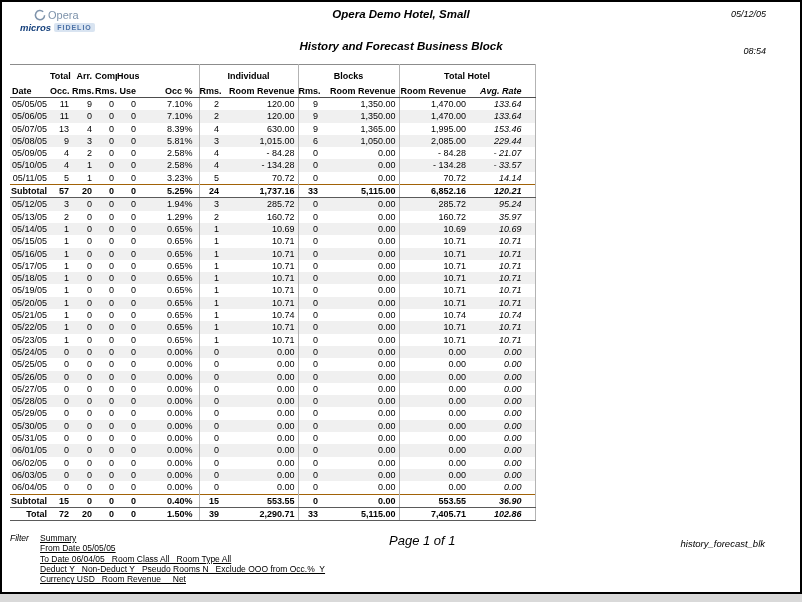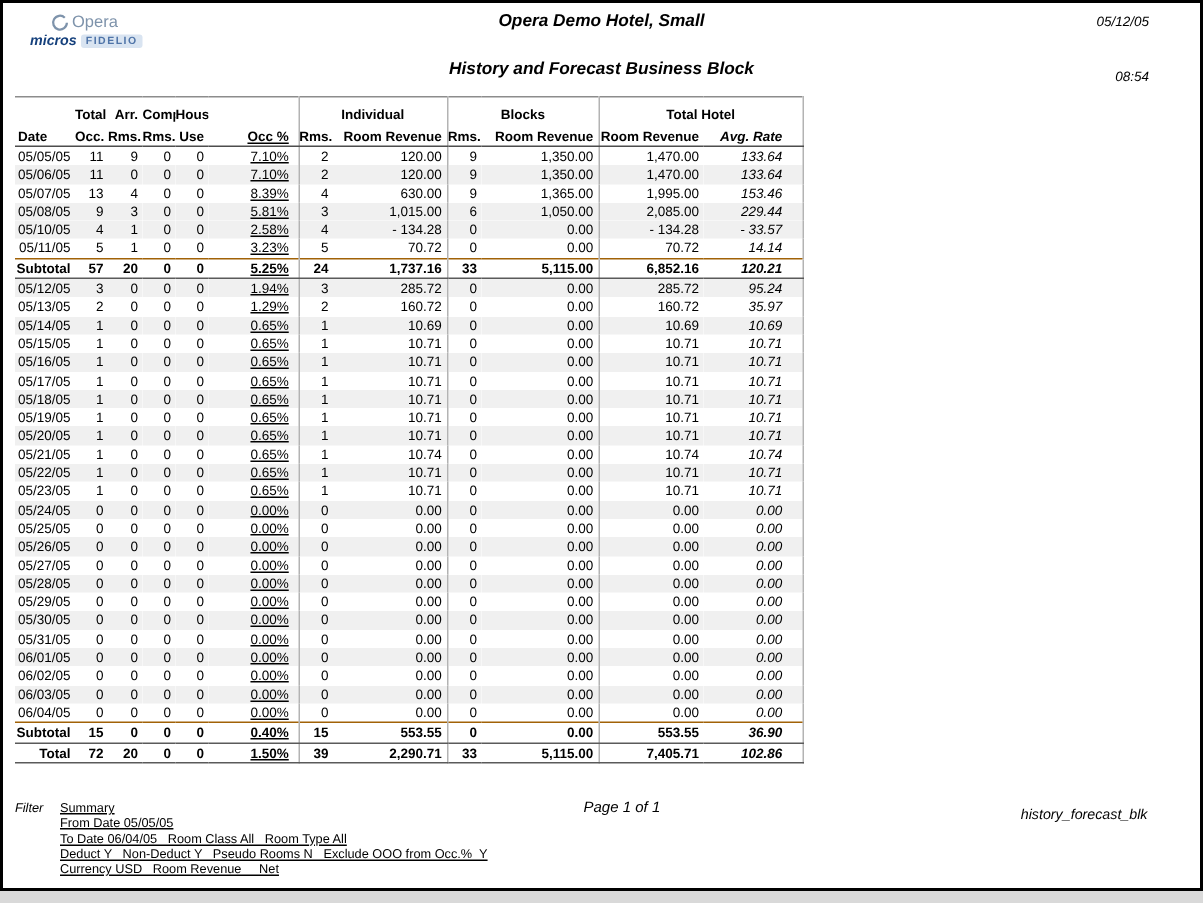--- a/index.html
+++ b/index.html
@@ -21,30 +21,30 @@
   
   .report-table{position:absolute;left:8px;top:62px;width:525px;border-collapse:collapse;table-layout:fixed;border-top:1px solid #8c8c8c;}
   .report-table th,.report-table td{font-size:9px;color:#000;white-space:nowrap;overflow:hidden;}
   thead th{font-weight:bold;vertical-align:bottom;text-align:right;padding:0 3px 1px 0;}
   tr.grp th{height:16px;}
   tr.cols th{height:14px;border-bottom:1px solid #4d4d4d;}
   tbody td{height:12.3px;line-height:12.3px;padding:0 3px 0 0;text-align:right;}
   .tl{text-align:left !important;padding-left:2px !important;}
   .ctr{text-align:center !important;padding-right:0 !important;}
   .bR{border-right:1px solid #b3b3b3;}
-  .p6{padding-right:6px !important;text-decoration:underline;}
+  .p6{padding-right:6px !important;}
   .p13{padding-right:13px !important;font-style:italic;}
   tr.shaded td{background:#f0f0f0;}
   tr.subtotal td,tr.total td{font-weight:bold;border-top:1px solid #a16207;border-bottom:1px solid #5a5a5a;}
 
   
   .filter-label{position:absolute;left:8px;top:531px;font-size:8.5px;font-style:italic;}
   .filter-lines{position:absolute;left:38px;top:531px;font-size:8.5px;line-height:10.3px;}
   .filter-lines div{white-space:pre;text-decoration:underline;}
-  .page-info{position:absolute;left:387px;top:531px;font-size:10px;font-style:italic;}
+  .page-info{position:absolute;left:387px;top:531px;font-size:13px;font-style:italic;}
   .report-file{position:absolute;right:35px;top:536px;font-size:9.5px;font-style:italic;}
 </style>
 </head>
 <body>
 
 <div class="page">
 
   <div class="logo">
     <div class="logo-row1">
       <svg width="12" height="12" viewBox="0 0 12 12">
@@ -155,20 +155,34 @@
           <td>0</td>
           <td>0</td>
           <td class="bR p6">5.81%</td>
           <td>3</td>
           <td class="bR">1,015.00</td>
           <td>6</td>
           <td class="bR">1,050.00</td>
           <td>2,085.00</td>
           <td class="bR p13">229.44</td>
         </tr>
+        <tr class="data">
+          <td>05/09/05</td>
+          <td>4</td>
+          <td>2</td>
+          <td>0</td>
+          <td>0</td>
+          <td class="bR p6">2.58%</td>
+          <td>4</td>
+          <td class="bR">- 84.28</td>
+          <td>0</td>
+          <td class="bR">0.00</td>
+          <td>- 84.28</td>
+          <td class="bR p13">- 21.07</td>
+        </tr>
         <tr class="data shaded">
           <td>05/10/05</td>
           <td>4</td>
           <td>1</td>
           <td>0</td>
           <td>0</td>
           <td class="bR p6">2.58%</td>
           <td>4</td>
           <td class="bR">- 134.28</td>
           <td>0</td>

